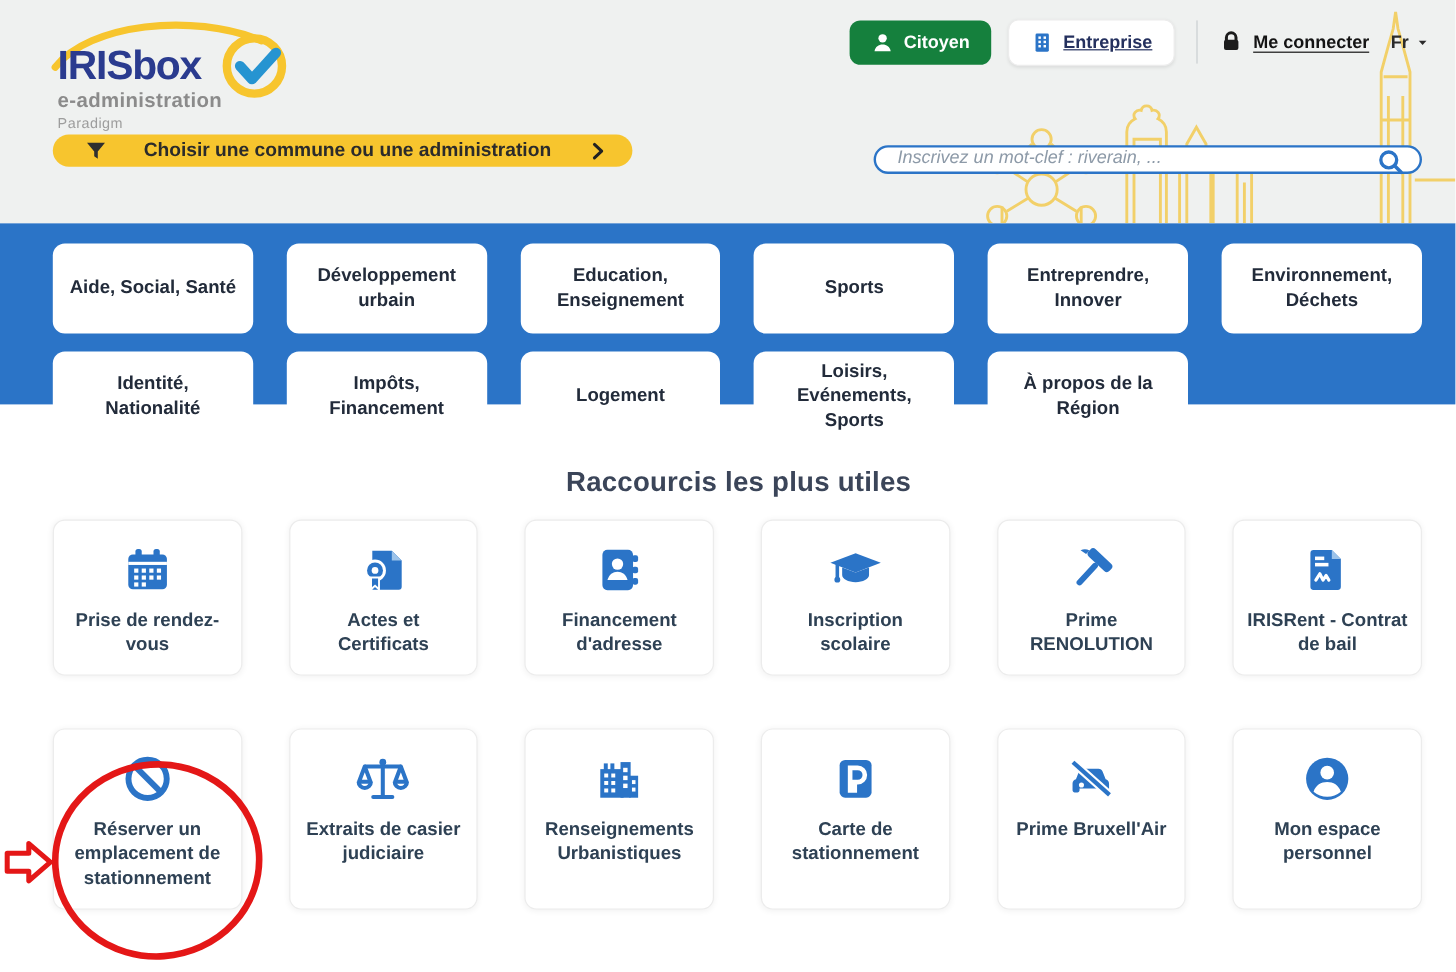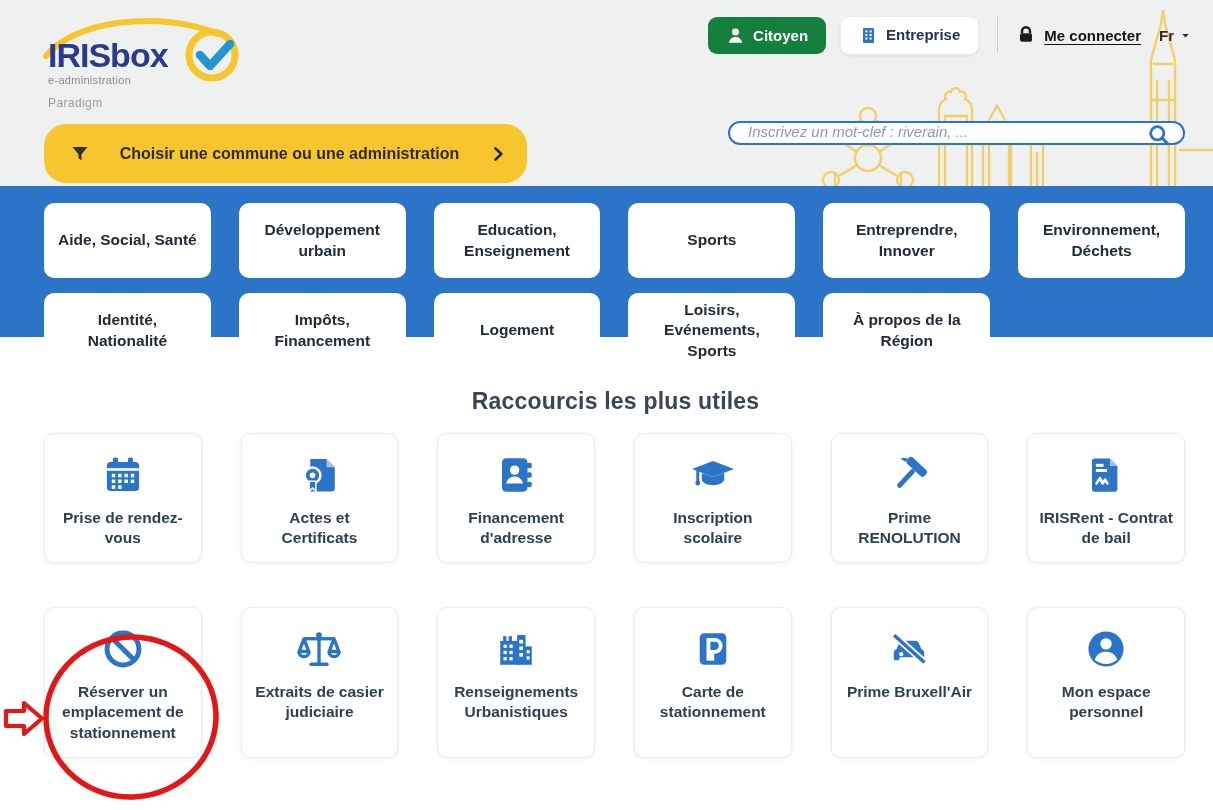--- a/index.html
+++ b/index.html
@@ -13,49 +13,50 @@
   .header {
     position:relative; width:1213px; height:186px;
     background:#eff1f0; overflow:hidden;
   }
   .skyline { position:absolute; right:0; top:0; pointer-events:none; }
   .logo-wrap { position:absolute; left:40px; top:8px; width:230px; height:100px; cursor:pointer; }
   .logo-title {
     position:absolute; left:8px; top:28px;
     font-size:34px; font-weight:800; letter-spacing:-1px; color:#2a3b8f;
   }
-  .logo-sub { position:absolute; left:8px; top:66px; font-size:11px; color:#8b8b8b; letter-spacing:.3px; }
+  .logo-sub { position:absolute; left:8px; top:66px; font-size:17px; color:#8b8b8b; letter-spacing:.3px;font-weight:bold; }
   .logo-tag { position:absolute; left:8px; top:88px; font-size:12px; color:#9d9d9d; letter-spacing:.4px; }
   .top-actions {
     position:absolute; top:15px; right:22px; height:40px;
     display:flex; align-items:center; gap:14px; z-index:5;
   }
   .btn-citoyen {
     display:flex; align-items:center; gap:8px;
     background:#15803d; color:#fff; font-weight:700; font-size:15px;
     border:none; border-radius:9px; padding:9px 18px; cursor:pointer;
   }
   .btn-entreprise {
-    display:flex; gap:8px;
+    display:flex; align-items:center; gap:8px;
     background:#ffffff; color:#24305e; font-weight:700; font-size:15px;
     border:1px solid #ececec; border-radius:9px; padding:9px 18px; cursor:pointer;
     box-shadow:0 1px 3px rgba(0,0,0,.08);
+    text-decoration:underline;
   }
   .v-divider { width:1px; height:36px; background:#c9cdd1; margin:0 4px; }
   .connect {
     display:flex; align-items:center; gap:8px; cursor:pointer;
     font-size:15px; font-weight:700; color:#141414;
   }
   .connect .label { text-decoration:underline; text-underline-offset:3px; }
   .lang { display:flex; align-items:center; gap:6px; cursor:pointer;
     font-size:15px; font-weight:700; color:#2b2b2b; margin-left:4px; }
   .commune-btn {
-    position:absolute; left:44px; top:112px; width:483px; height:59px;
+    position:absolute; left:44px; top:112px; width:483px; height:27px;
     background:#f7c52e; border:none; border-radius:22px; cursor:pointer;
-    display:flex; align-items:center; padding:0 20px 0 26px; z-index:5;margin-top:12px;
+    display:flex; align-items:center; padding:0 20px 0 26px; z-index:5;
   }
   .commune-btn .label { flex:1; text-align:center; font-size:16px; font-weight:700; color:#2b2b2b; }
   .search-wrap {
     position:absolute; right:28px; top:121px; width:457px; height:24px;
     background:#fff; border:2px solid #2b74c7; border-radius:18px;
     display:flex; align-items:flex-start; padding:0 12px 0 18px; z-index:5;
   }
   .search-wrap input {
     flex:1; border:none; outline:none; background:transparent;
     font-family:"Liberation Sans","DejaVu Sans",sans-serif;

